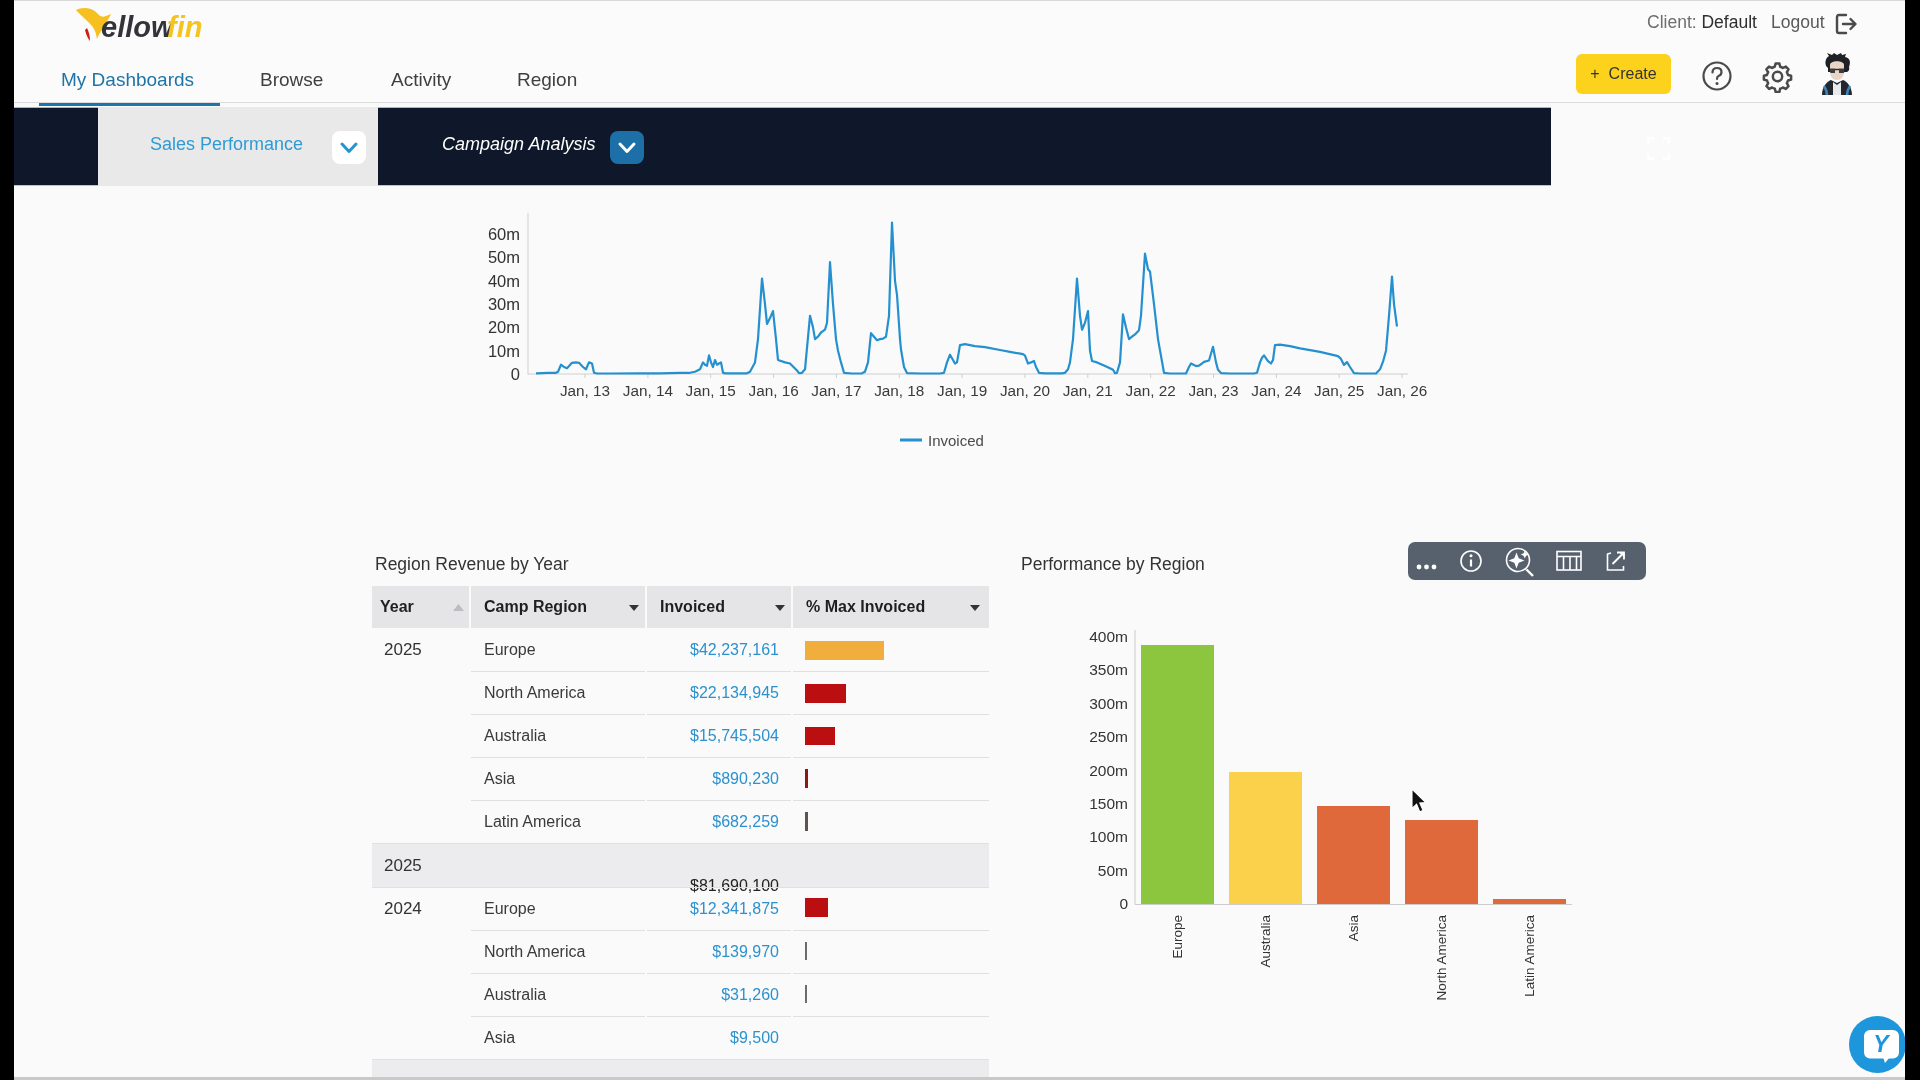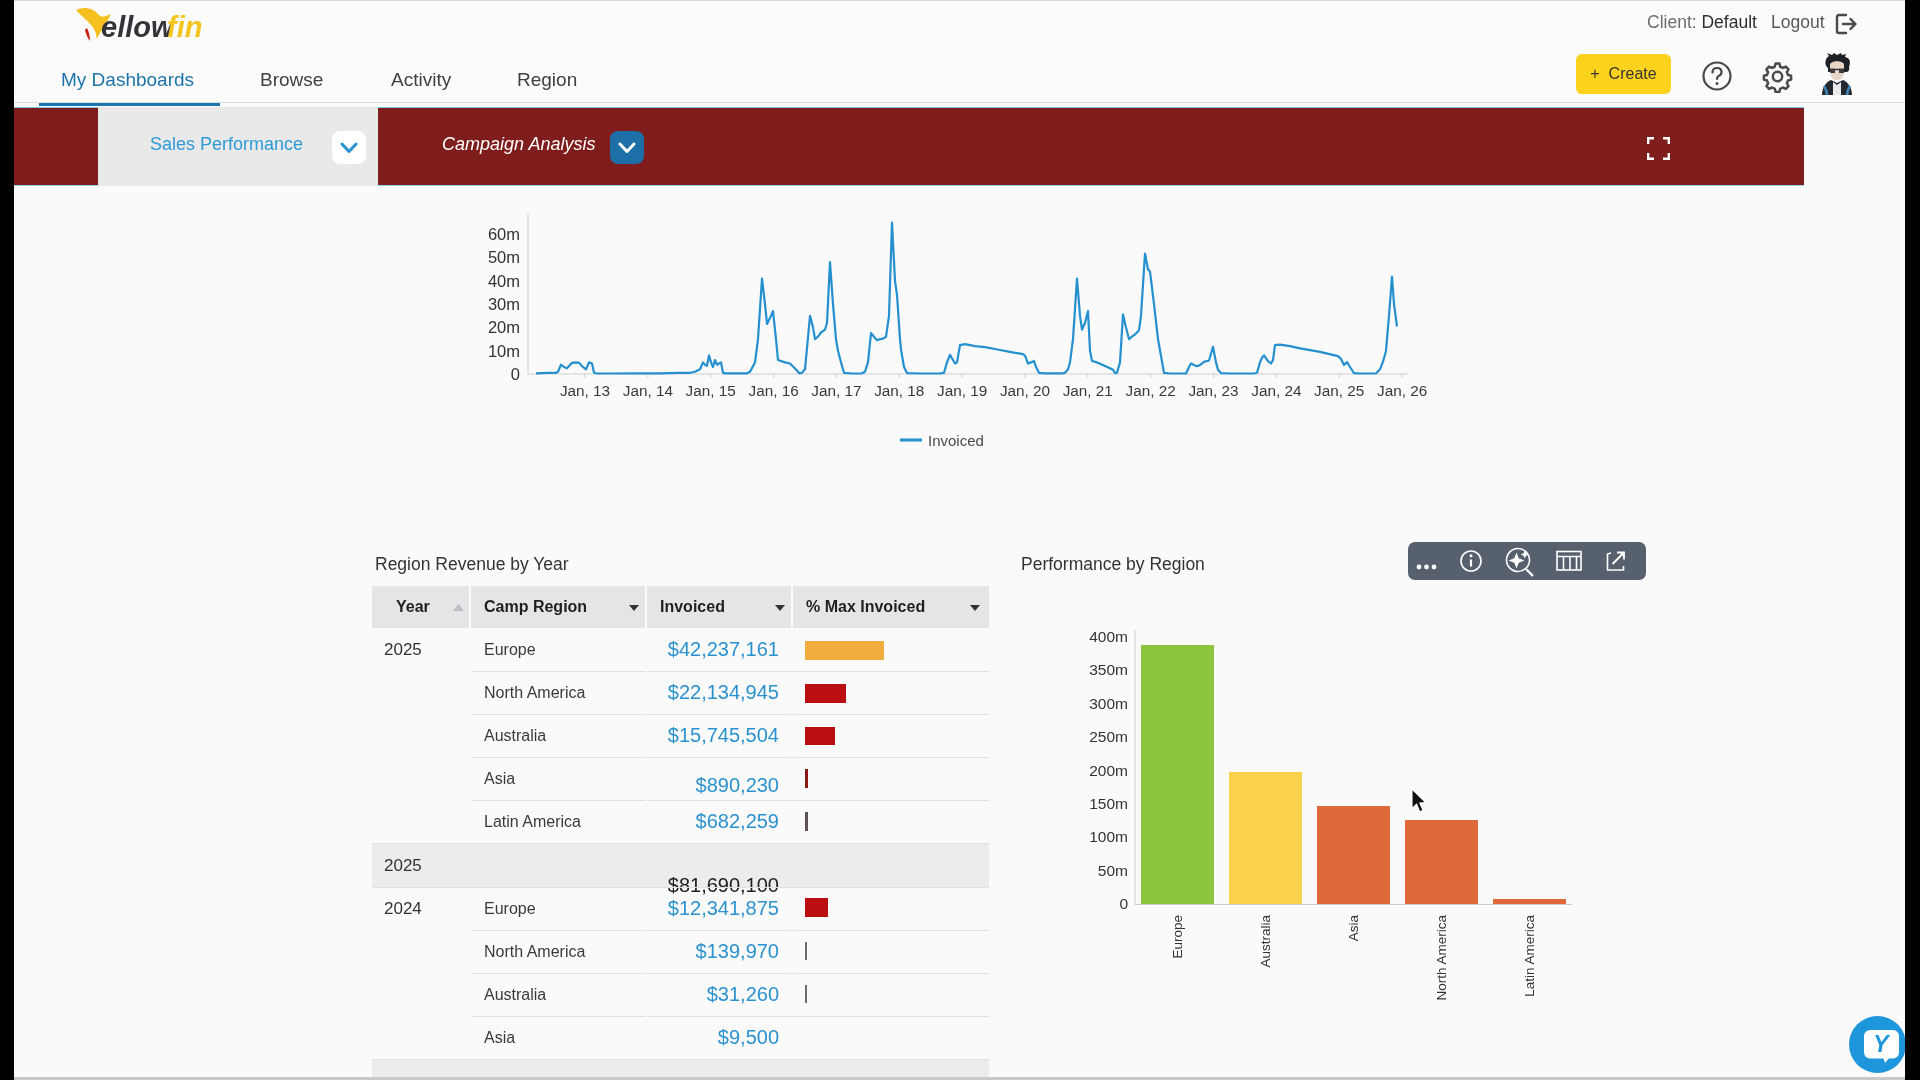--- a/index.html
+++ b/index.html
@@ -8,31 +8,31 @@
   .abs { position:absolute; }
   
   #header { position:absolute; left:0; top:0; width:1920px; height:103px;
             background:#fbfbfb; border-top:1px solid #d9d9d9; border-bottom:1px solid #dcdcdc; }
   .navitem { position:absolute; top:68px; font-size:19px; color:#3f3f3f; }
   #underline { position:absolute; left:39px; top:103px; width:181px; height:3px; background:#1b76ad; z-index:3; }
   #createbtn { position:absolute; left:1576px; top:53px; width:95px; height:40px;
                background:#fdd21d; border-radius:6px; color:#333; font-size:16px;
                text-align:center; line-height:40px; }
   
-  #tabbar { position:absolute; left:14px; top:107px; width:1790px; height:79px; background:#7f1d1d;
+  #tabbar { position:absolute; left:14px; top:107px; width:1537px; height:79px; background:#0f172a;
             box-shadow: inset 0 1px 0 #79c9ee, inset 0 -1px 0 #8fd2f1; }
   #tab-light { position:absolute; left:84px; top:0; width:280px; height:79px; background:#e9e9e9; }
   .chevbox { position:absolute; top:24px; width:34px; height:33px; border-radius:8px; }
   
   #tablewrap { position:absolute; left:372px; top:546px; }
   .th { position:absolute; top:40px; height:42px; background:#e5e5e7; font-weight:bold;
         font-size:16px; color:#1f1f1f; line-height:42px; }
   .trow { position:absolute; height:43px; width:617px; }
   .regname { position:absolute; left:112px; font-size:16px; color:#3a3a3a; line-height:43px; white-space:nowrap; }
-  .inv { position:absolute; width:132px; text-align:right; font-size:20px; color:#2b91cf; line-height:43px; }
+  .inv { position:absolute; width:132px; text-align:right; font-size:16px; color:#2b91cf; line-height:43px; }
   .yearlbl { position:absolute; left:12px; font-size:17px; color:#333; line-height:43px; }
   .mbar { position:absolute; left:433px; }
   .sep { position:absolute; height:1px; background:#e0e0e0; }
   
   #stripL { position:absolute; left:0; top:0; width:14px; height:1080px; background:#000; z-index:50; }
   #stripR { position:absolute; left:1905px; top:0; width:15px; height:1080px; background:#000; z-index:50; }
   #stripB { position:absolute; left:0; top:1077px; width:1920px; height:3px; background:#c9c9c9; z-index:49; }
 </style>
 </head>
 <body>
@@ -157,21 +157,21 @@
   </g>
   <polyline fill="none" stroke="#2590cf" stroke-width="2.2" stroke-linejoin="round" points="536,373.3 548,372.8 556,372.8 558,371.7 561,364.7 564,367.0 567,368.2 572,362.8 576,362.4 579,362.8 583,367.0 586,369.3 589,362.4 592,363.5 594,372.8 597,373.5 610,373.5 640,373.3 660,373.3 680,372.8 690,372.8 695,371.7 700,369.3 703,362.4 705,364.7 707,365.8 709,355.4 711,362.4 713,367.0 715,360.0 717,364.7 719,363.5 721,362.4 723,372.8 726,373.3 747,373.3 750,371.7 755,362.4 758,339.1 762,278.5 765,304.1 767,323.9 770,318.1 773,311.1 776,339.1 778,360.0 785,362.4 790,363.5 797,370.5 799,373.1 802,372.8 805,369.3 810,315.8 813,327.4 815,339.1 818,336.7 821,332.5 825,329.7 827,322.8 830,262.2 833,304.1 836,339.1 838,350.7 841,362.4 844,372.8 852,373.5 862,373.3 865,371.7 868,362.4 871,333.2 874,336.7 877,340.2 880,339.1 883,338.6 886,336.7 889,315.8 892,222.6 895,280.8 897,294.8 900,339.1 901,349.5 904,367.0 907,373.1 920,373.5 940,373.5 944,372.8 947,362.4 950,354.7 953,360.0 955,363.5 957,362.4 960,345.1 965,344.2 975,346.1 985,347.2 1000,350.0 1010,351.9 1023,354.2 1025,355.6 1028,363.5 1031,362.4 1034,361.0 1036,367.0 1039,372.8 1045,373.3 1062,373.3 1065,372.8 1068,369.3 1070,362.4 1073,339.1 1077,278.5 1080,315.8 1082,329.7 1085,322.8 1088,311.1 1090,350.7 1092,361.0 1097,362.4 1104,365.4 1110,368.2 1113,369.8 1115,373.1 1117,372.8 1120,362.4 1123,314.4 1126,327.4 1129,339.1 1132,336.7 1135,334.4 1139,330.2 1141,315.8 1145,253.6 1148,269.2 1150,271.5 1154,304.1 1158,339.1 1164,372.8 1170,373.5 1186,373.5 1189,367.0 1191,363.5 1194,364.9 1196,366.1 1199,365.6 1202,363.5 1204,361.9 1209,360.5 1213,346.8 1216,362.4 1218,369.8 1221,373.1 1230,373.5 1254,373.5 1257,372.8 1260,362.4 1262,357.7 1264,355.4 1268,361.2 1271,363.5 1273,360.0 1275,345.1 1280,344.7 1290,346.1 1300,348.4 1320,351.9 1338,356.1 1341,358.9 1344,364.9 1347,362.1 1350,367.0 1354,373.1 1360,373.5 1376,373.5 1380,369.3 1383,361.7 1386,350.7 1389,315.8 1392,276.6 1394,304.1 1397,326.5"></polyline>
   <line x1="900" y1="440" x2="922" y2="440" stroke="#2590cf" stroke-width="3"></line>
   <text x="928" y="446" font-size="15" fill="#4a4a4a">Invoiced</text>
 </svg>
 </div>
 
 <div id="tablewrap">
   <div class="abs" style="left:3px; top:8px; font-size:17.5px; color:#333; white-space:nowrap;">Region Revenue by Year</div>
 
-  <div class="th" style="left:0; width:97px;"><span style="margin-left:24px;">Year</span>
+  <div class="th" style="left:0; width:97px;"><span style="margin-left:8px;">Year</span>
     <svg class="abs" style="left:80px; top:17px;" width="13" height="9">
         <path d="M6.5 1 L12 8 L1 8 Z" fill="#babdc2"></path>
       </svg>
   </div>
   <div class="th" style="left:99px; width:174px;"><span style="margin-left:13px;">Camp Region</span>
     <svg class="abs" style="left:157px; top:18px;" width="12" height="8">
         <path d="M1 1 L11 1 L6 7 Z" fill="#333"></path>
       </svg>
   </div>
   <div class="th" style="left:275px; width:144px;"><span style="margin-left:13px;">Invoiced</span>
@@ -193,21 +193,21 @@
   <div class="trow" style="top:125px;">
       <span class="regname">North America</span>
       <span class="inv" style="left:275px;">$22,134,945</span>
     </div>
   <div class="trow" style="top:168px;">
       <span class="regname">Australia</span>
       <span class="inv" style="left:275px;">$15,745,504</span>
     </div>
   <div class="trow" style="top:211px;">
       <span class="regname">Asia</span>
-      <span class="inv" style="left:275px;margin-top:7px;">$890,230</span>
+      <span class="inv" style="left:275px;">$890,230</span>
     </div>
   <div class="trow" style="top:254px;">
       <span class="regname">Latin America</span>
       <span class="inv" style="left:275px;">$682,259</span>
     </div>
 
   <div class="abs" style="left:0; top:298px; width:617px; height:43px; background:#ececee;"></div>
   <div class="trow" style="top:298px;">
       <span class="yearlbl">2025</span>
       <span class="inv" style="left:275px; color:#222;margin-top:20px;">$81,690,100</span>

